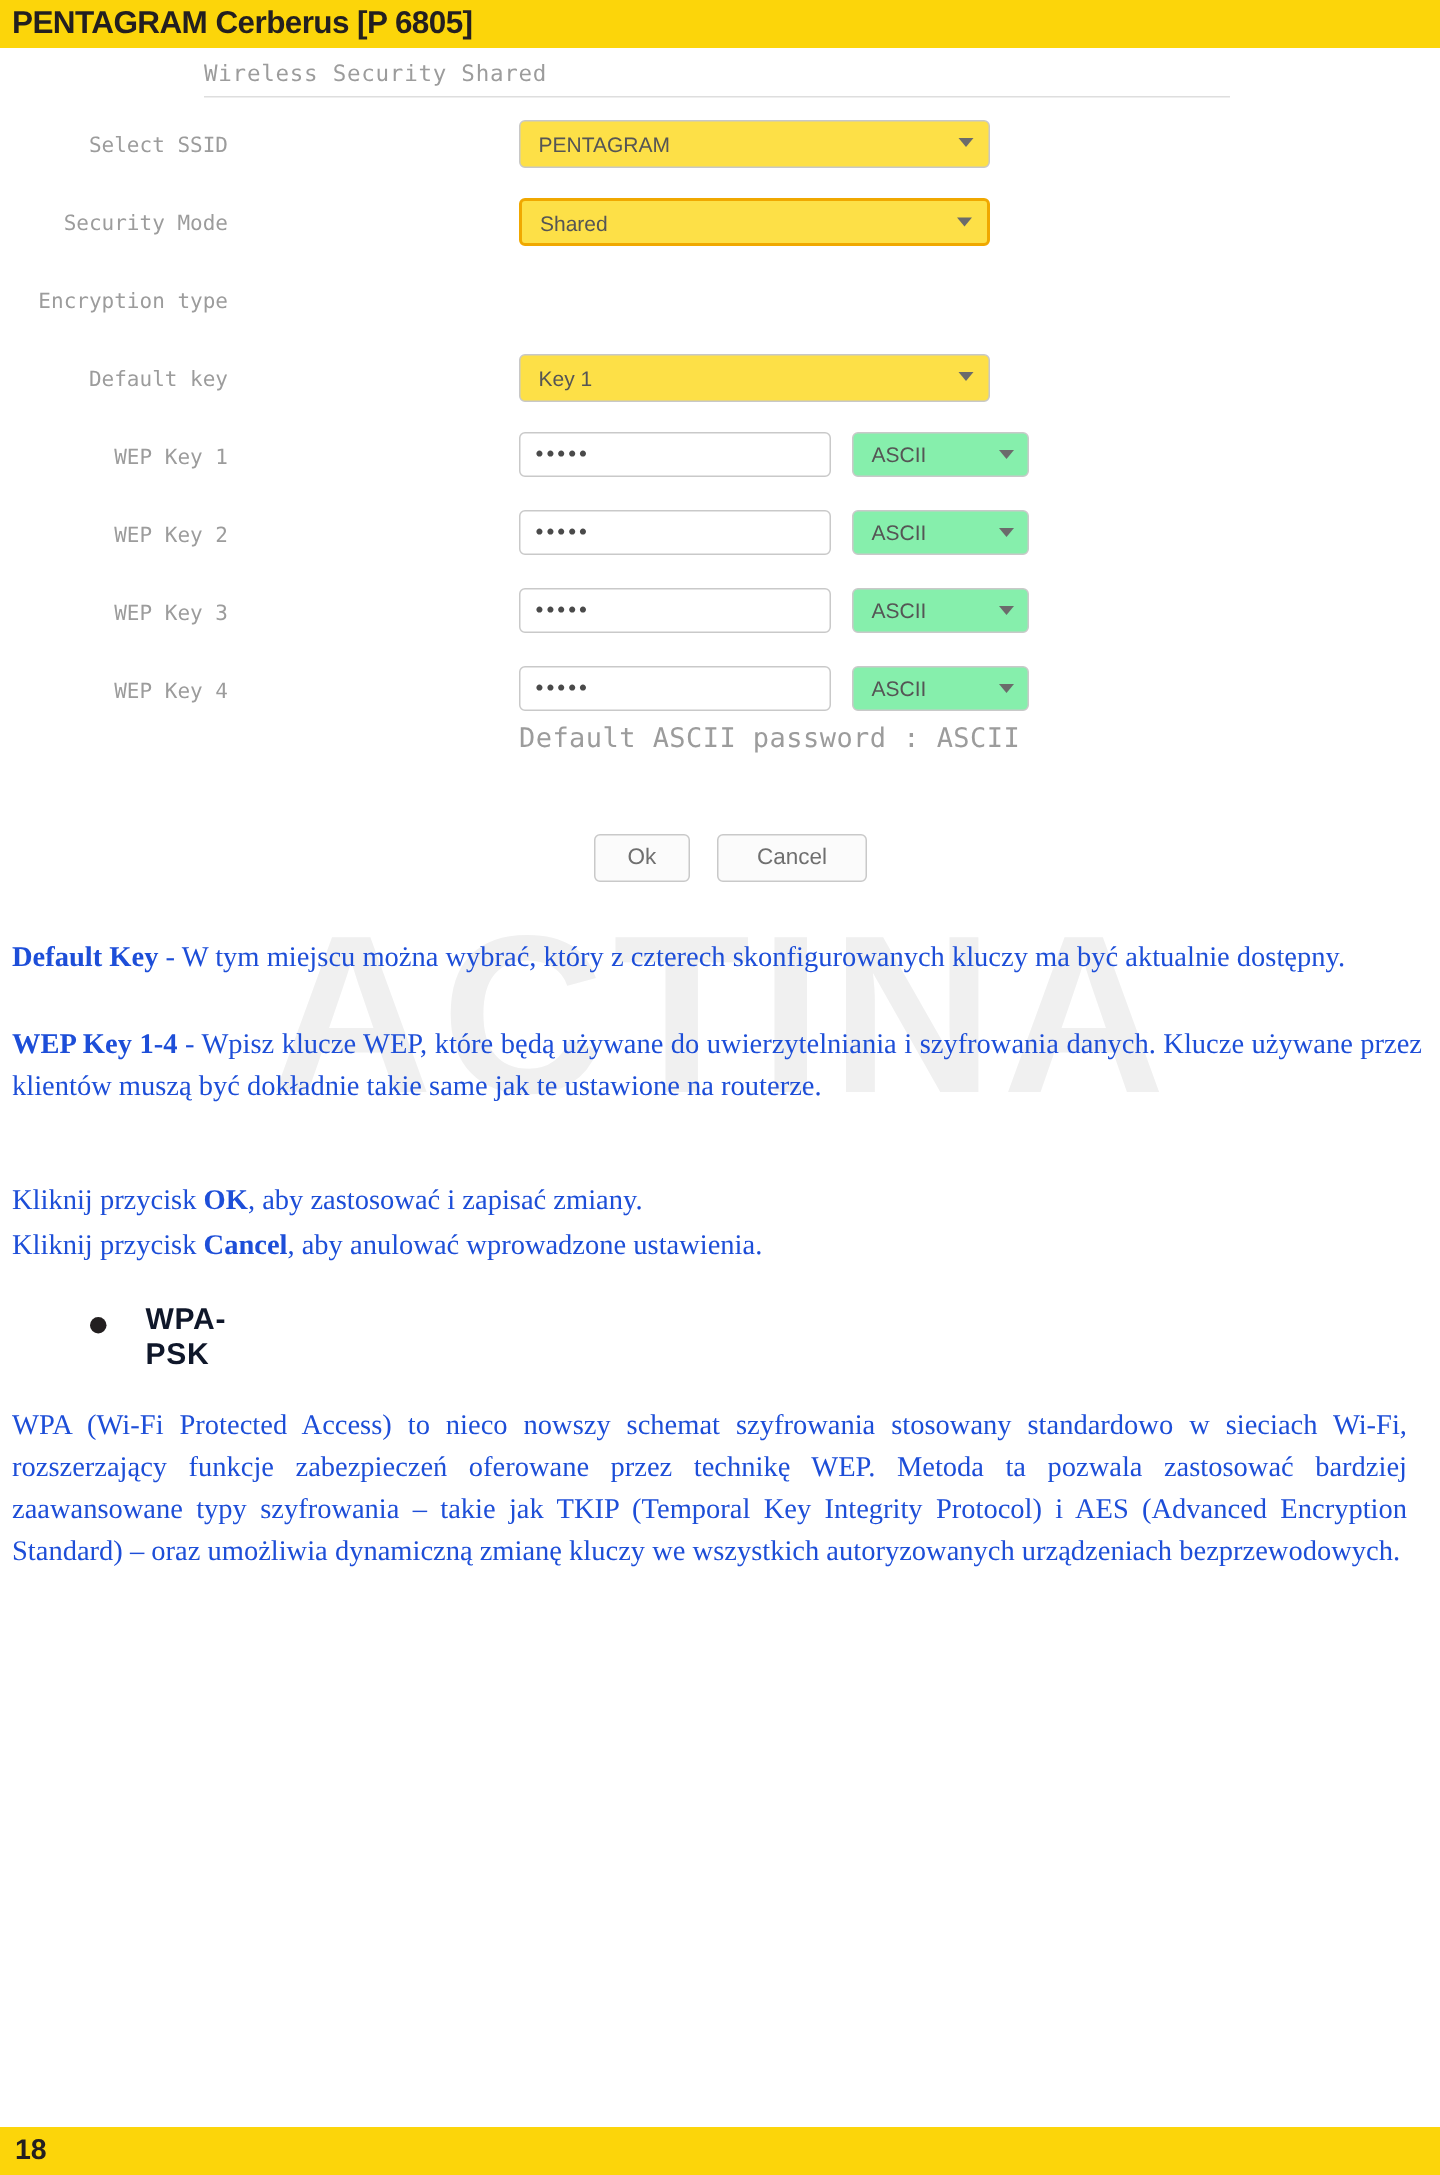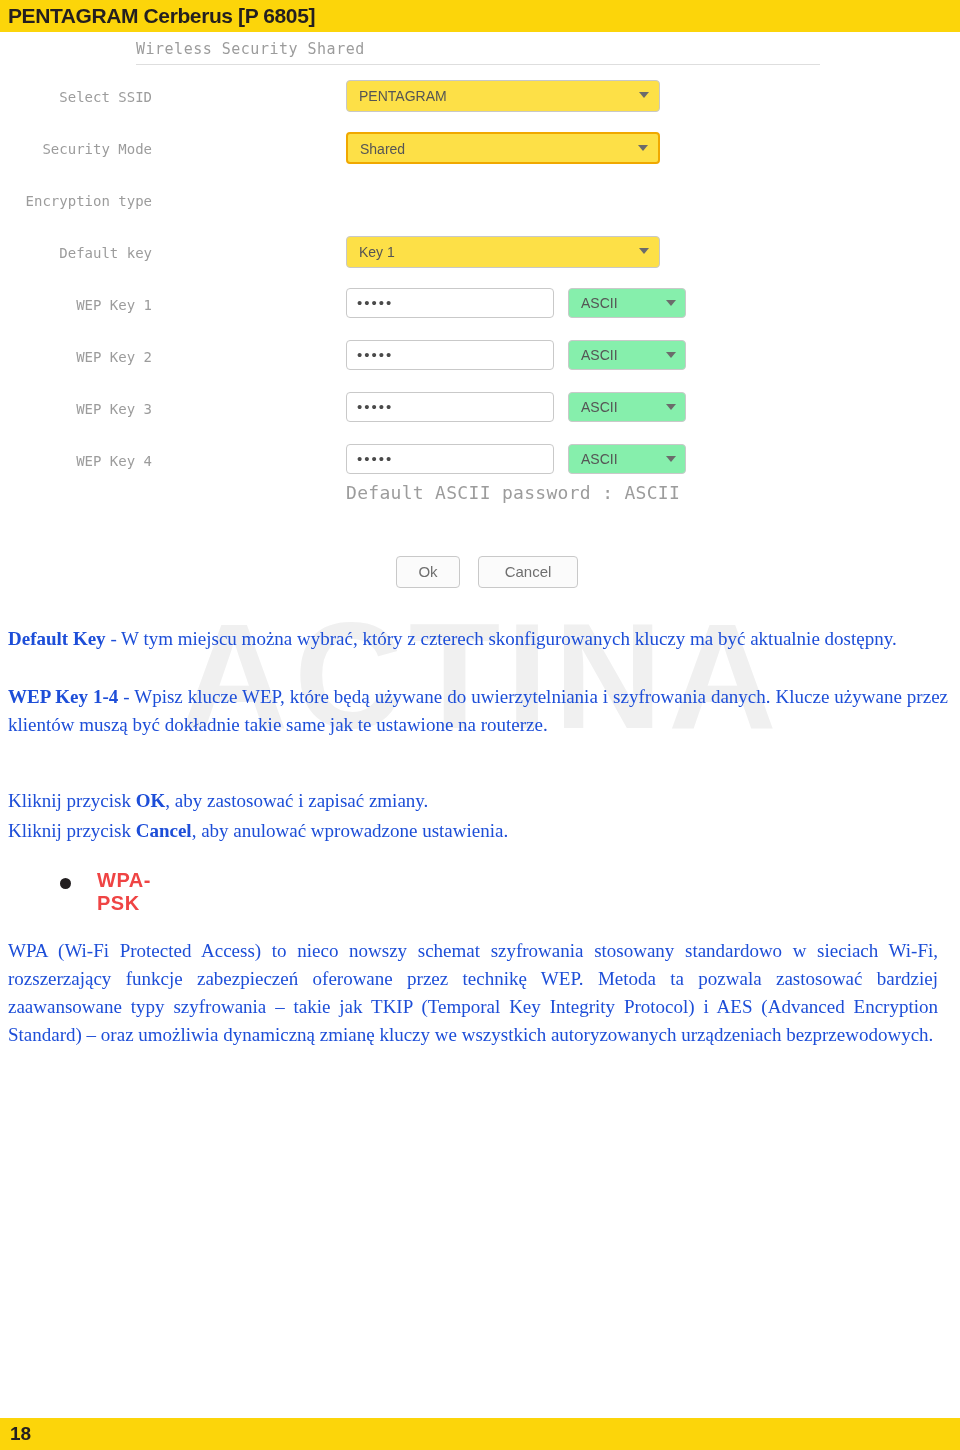--- a/index.html
+++ b/index.html
@@ -258,21 +258,21 @@
     height: 11px;
     border-radius: 50%;
     background: #231f20;
   }
   .bullet-label {
     position: absolute;
     left: 37px;
     top: 0;
     font-size: 20px;
     font-weight: bold;
-    color: #ef4444;
+    color: #0f172a;
     letter-spacing: 0.5px;
   }
 </style>
 </head>
 <body>
 
 <div class="header-bar">
   <div class="header-title">PENTAGRAM Cerberus [P 6805]</div>
 </div>
 

